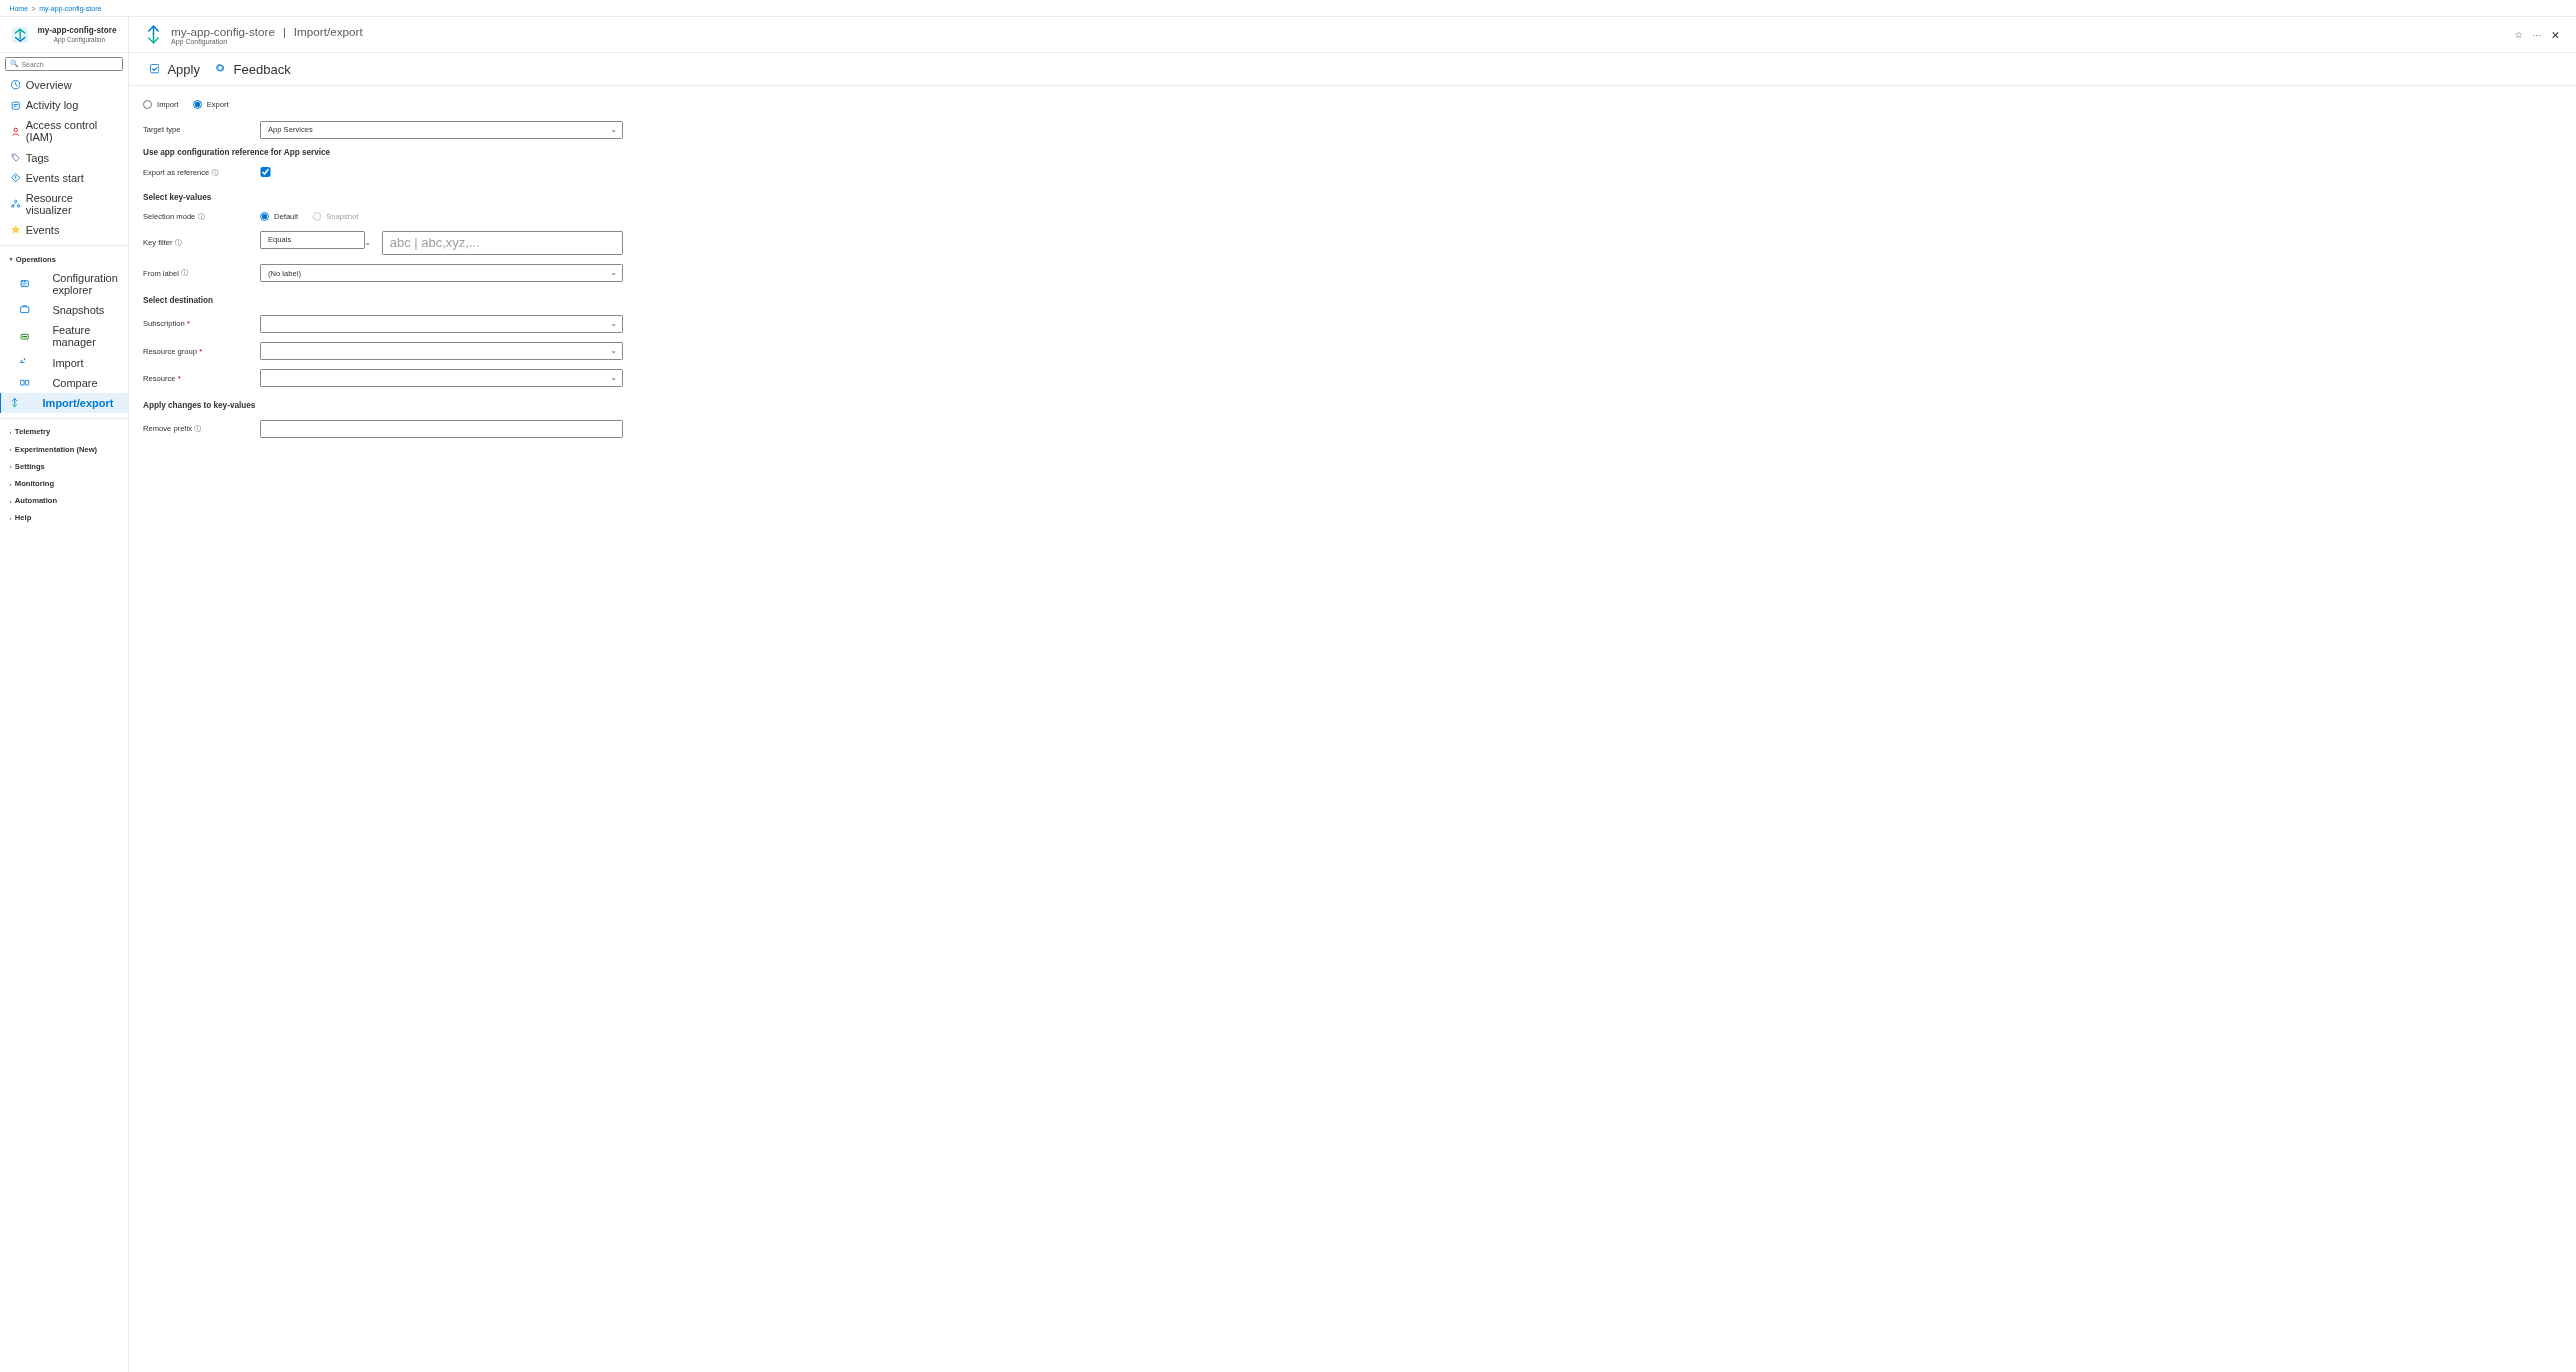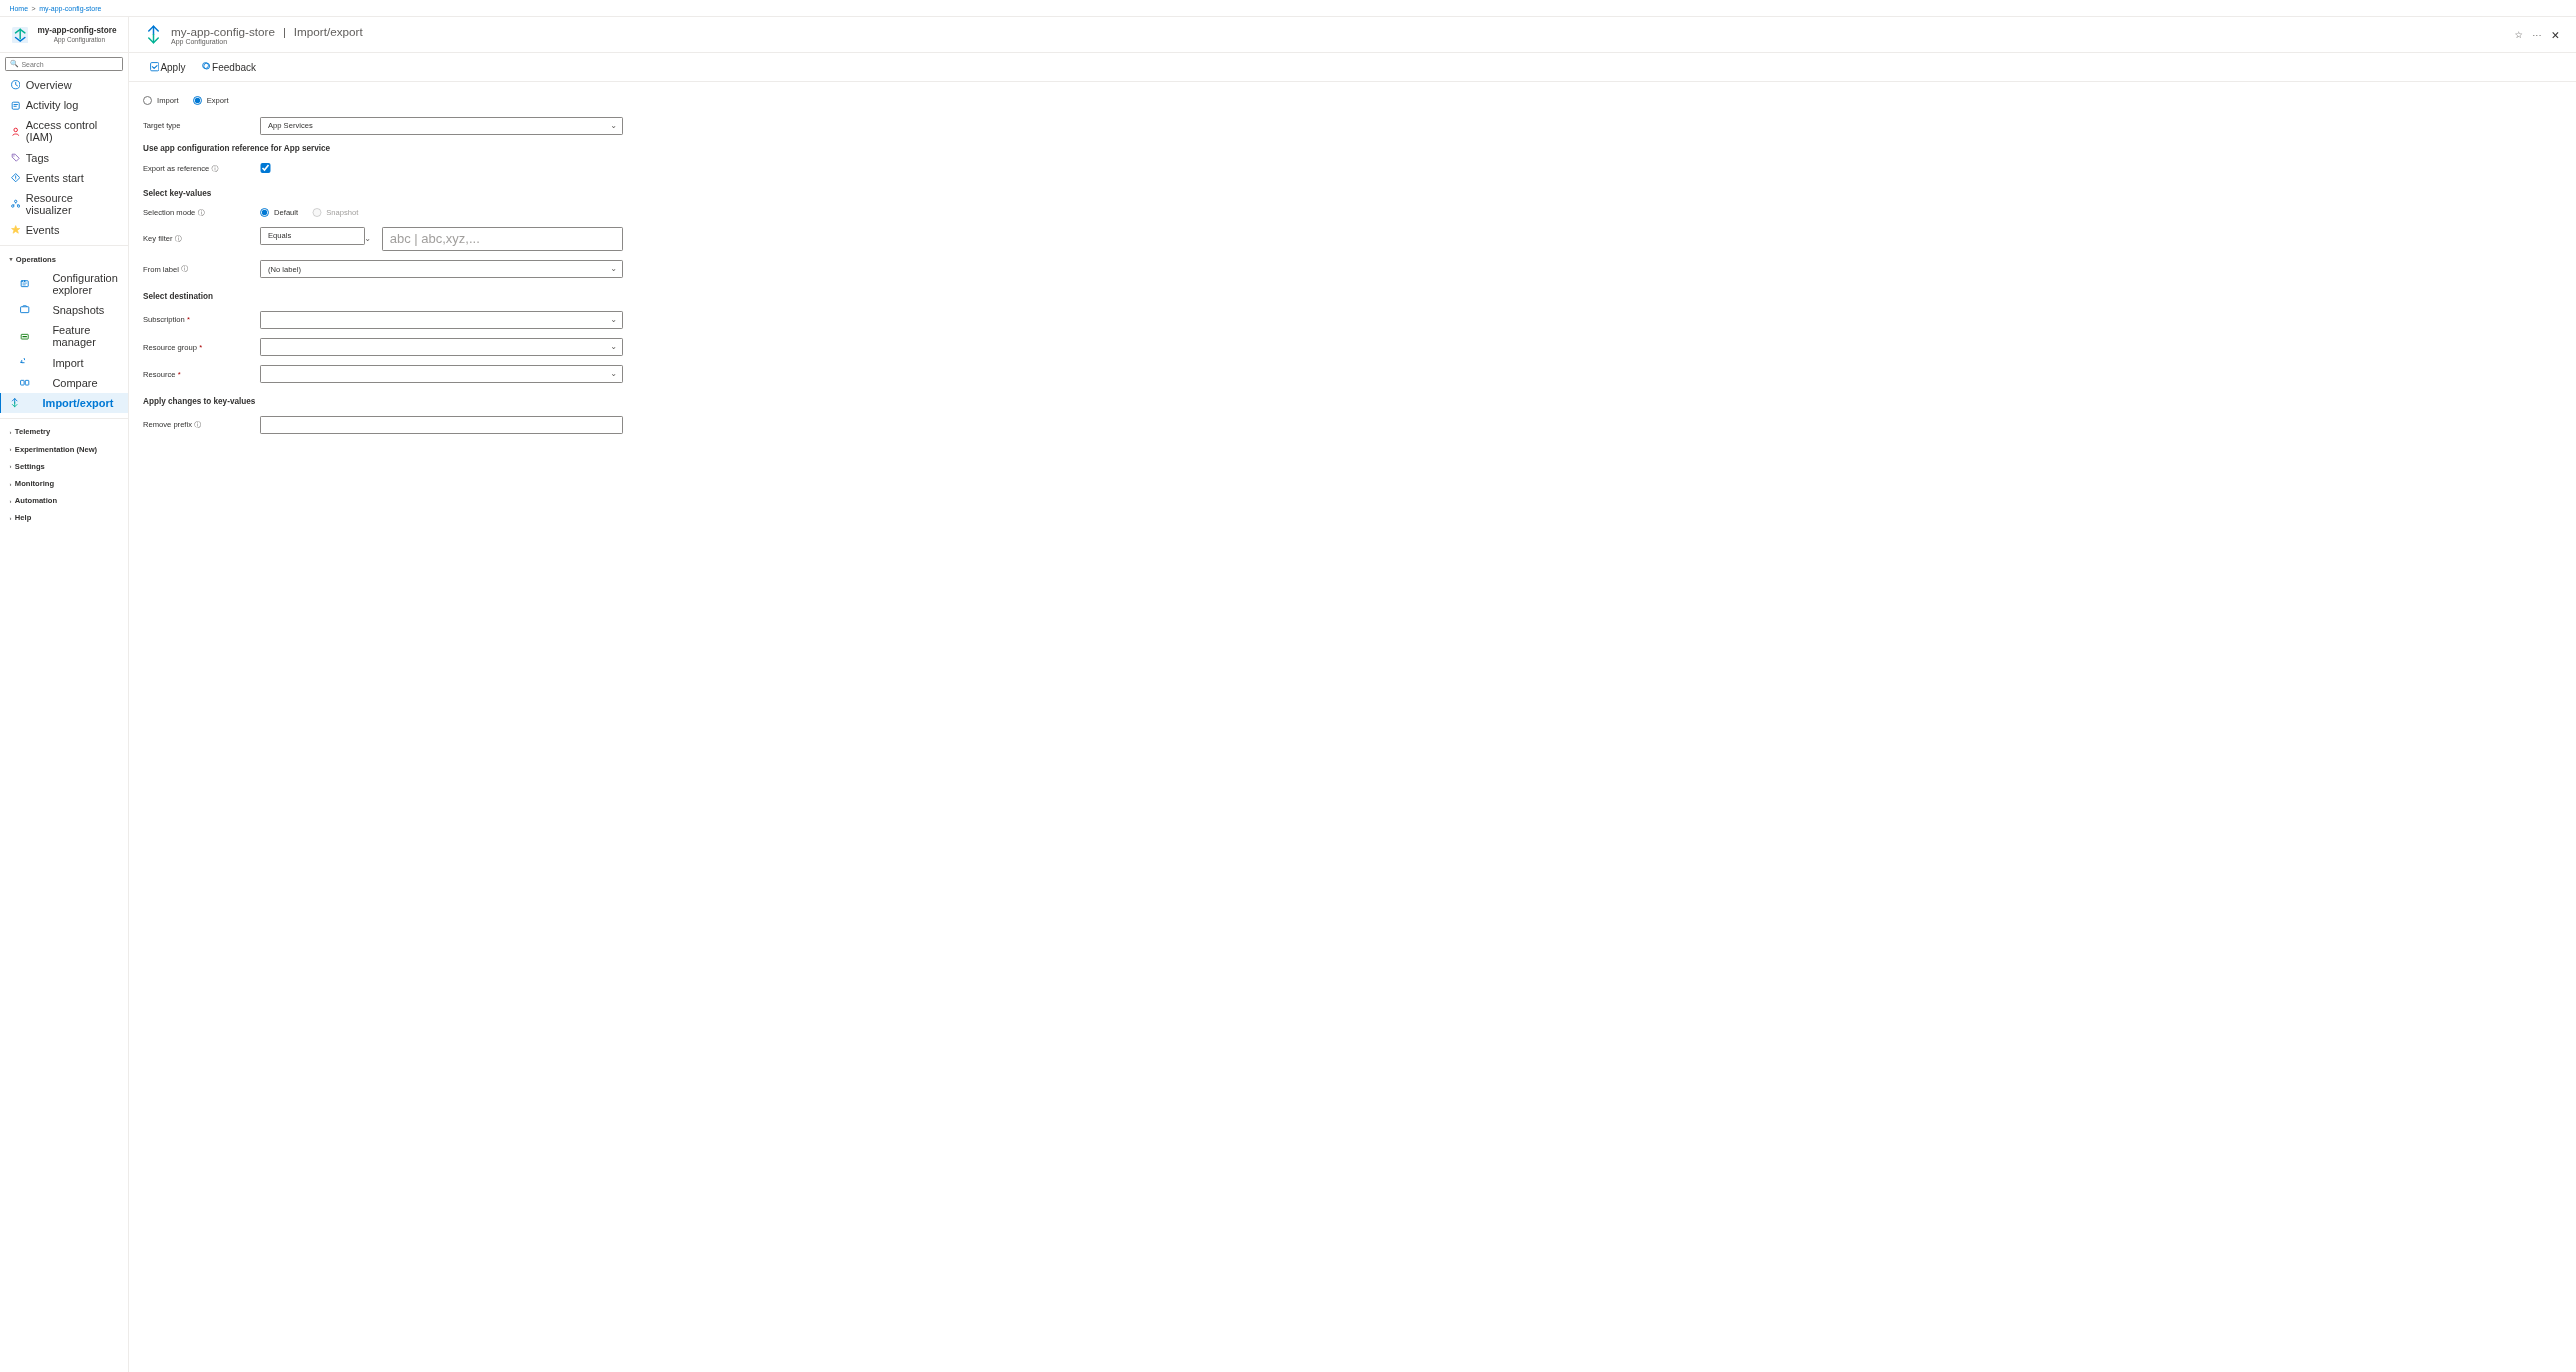--- a/index.html
+++ b/index.html
@@ -42,21 +42,21 @@
     .page-header-icon { width: 21px; height: 21px; display: flex; align-items: center; justify-content: center; }
     .page-header-text { flex: 1; }
     .page-header-title { font-size: 11.7px; font-weight: 600; color: #323130; }
     .page-header-title span { font-weight: 300; color: #605e5c; }
     .page-header-subtitle { font-size: 7px; color: #605e5c; }
     .page-header-actions { display: flex; gap: 4.7px; margin-left: auto; }
     .header-icon-btn { background: none; border: none; cursor: pointer; color: #605e5c; font-size: 9.4px; padding: 2.3px; }
     .close-btn { background: none; border: none; cursor: pointer; color: #323130; font-size: 10.5px; padding: 2.3px; }
 
     .toolbar { display: flex; align-items: center; padding: 4.7px 14px; border-bottom: 0.6px solid #edebe9; gap: 2.3px; }
-    .toolbar-btn { display: flex; align-items: center; gap: 1px; padding: 3.5px 7px; background: none; border: none; cursor: pointer; color: #323130; font-size: 10px; border-radius: 1.2px; justify-content: center; }
+    .toolbar-btn { display: flex; align-items: center; gap: 8px; padding: 3.5px 7px; background: none; border: none; cursor: pointer; color: #323130; font-size: 13px; border-radius: 1.2px; justify-content: center; }
     .toolbar-btn .btn-icon { font-size: 8.2px; color: #0078d4; }
 
     .page-content { padding: 14px; flex: 1; }
 
     
     .radio-group { display: flex; align-items: center; gap: 14px; margin-bottom: 11.7px; }
     .radio-option { display: flex; align-items: center; gap: 4.7px; cursor: pointer; }
     .radio-option input[type="radio"] { accent-color: #0078d4; width: 9.4px; height: 9.4px; }
 
     .form-row { display: flex; align-items: center; margin-bottom: 9.4px; }

